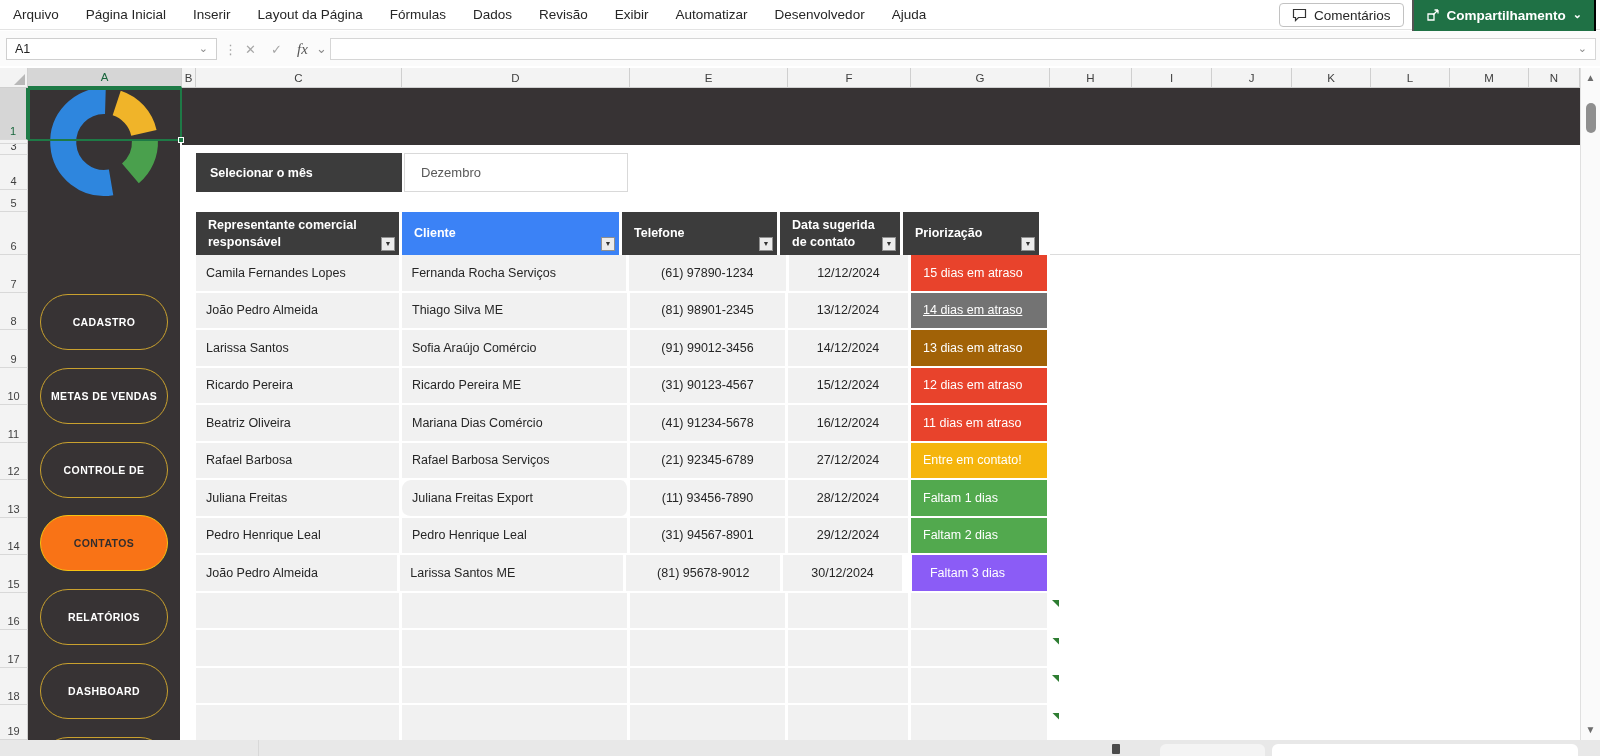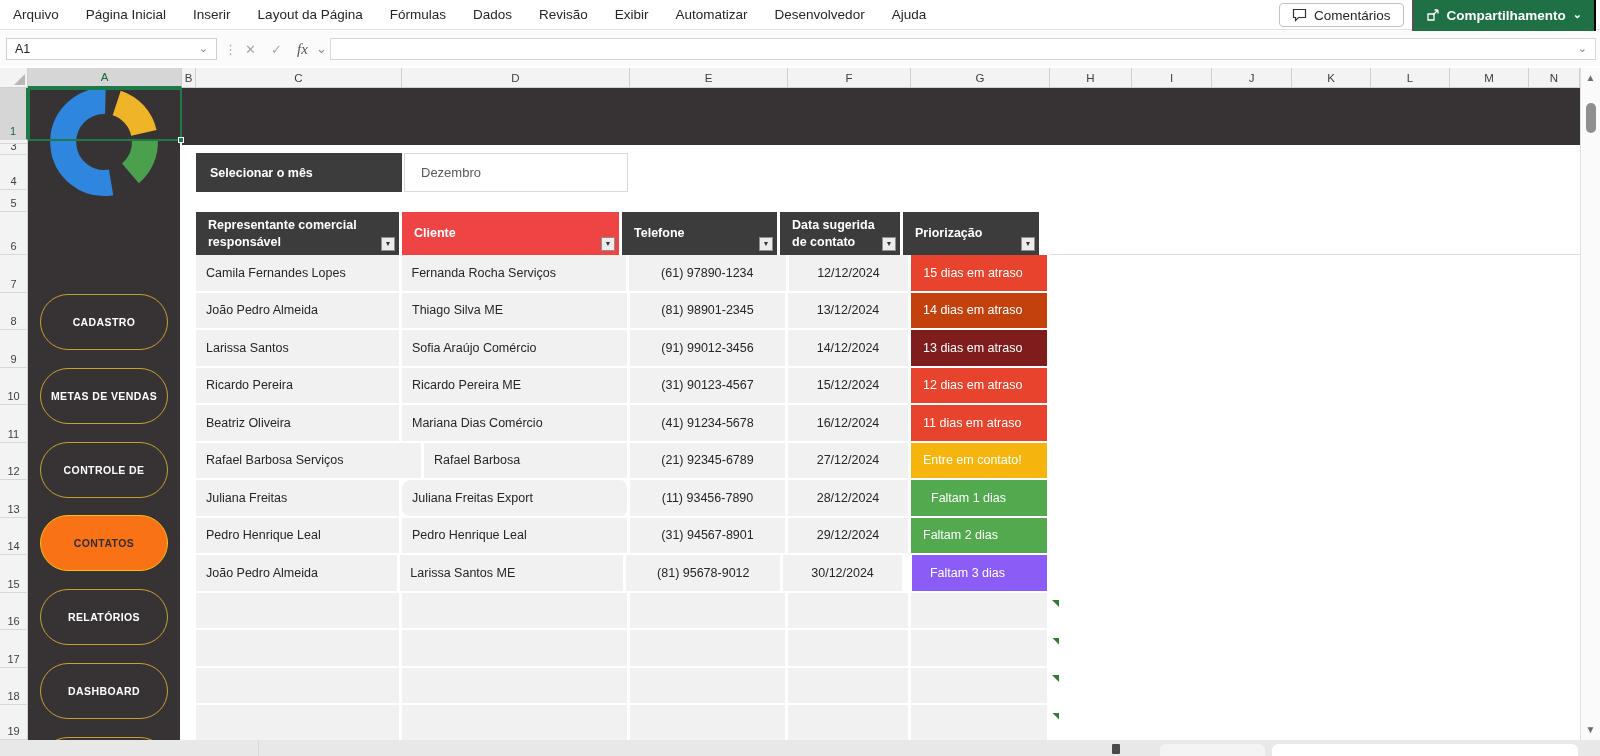--- a/index.html
+++ b/index.html
@@ -203,21 +203,21 @@
 
   <div id="month-label" style="background: rgb(60, 60, 60);">Selecionar o mês</div>
   <div id="month-value">Dezembro</div>
 
   <div id="table">
       <div class="t-row">
         <div class="h-cell" style="width: 206px; background: rgb(60, 60, 60);">
           <span>Representante comercial responsável</span>
           <div class="filter-btn">▼</div>
         </div>
-        <div class="h-cell" style="width: 220px; background: #ef4444;">
+        <div class="h-cell" style="width: 220px; background: #3b82f6;">
           <span>Cliente</span>
           <div class="filter-btn">▼</div>
         </div>
         <div class="h-cell" style="width: 158px; background: rgb(60, 60, 60);">
           <span>Telefone</span>
           <div class="filter-btn">▼</div>
         </div>
         <div class="h-cell" style="width: 123px; background: rgb(60, 60, 60);">
           <span>Data sugerida de contato</span>
           <div class="filter-btn">▼</div>
@@ -232,56 +232,56 @@
         <div class="d-cell" style="width: 228px;">Fernanda Rocha Serviços</div>
         <div class="d-cell center" style="width: 160px;">(61) 97890-1234</div>
         <div class="d-cell center" style="width: 123px;">12/12/2024</div>
         <div class="d-cell prio" style="width: 139px; background: rgb(232, 67, 44); padding-left: 12px;">15 dias em atraso</div>
       </div>
       <div class="t-row">
         <div class="d-cell" style="width: 206px;">João Pedro Almeida</div>
         <div class="d-cell" style="width: 228px;">Thiago Silva ME</div>
         <div class="d-cell center" style="width: 158px;">(81) 98901-2345</div>
         <div class="d-cell center" style="width: 123px;">13/12/2024</div>
-        <div class="d-cell prio" style="width: 139px; background: #c2410c; padding-left: 12px;">14 dias em atraso</div>
+        <div class="d-cell prio" style="width: 139px; background: #737373; padding-left: 12px; text-decoration: underline;">14 dias em atraso</div>
       </div>
       <div class="t-row">
         <div class="d-cell" style="width: 206px;">Larissa Santos</div>
         <div class="d-cell" style="width: 228px;">Sofia Araújo Comércio</div>
         <div class="d-cell center" style="width: 158px;">(91) 99012-3456</div>
         <div class="d-cell center" style="width: 123px;">14/12/2024</div>
-        <div class="d-cell prio" style="width: 139px; background: #7f1d1d; padding-left: 12px;">13 dias em atraso</div>
+        <div class="d-cell prio" style="width: 139px; background: #a16207; padding-left: 12px;">13 dias em atraso</div>
       </div>
       <div class="t-row">
         <div class="d-cell" style="width: 206px;">Ricardo Pereira</div>
         <div class="d-cell" style="width: 228px;">Ricardo Pereira ME</div>
         <div class="d-cell center" style="width: 158px;">(31) 90123-4567</div>
         <div class="d-cell center" style="width: 123px;">15/12/2024</div>
         <div class="d-cell prio" style="width: 139px; background: rgb(232, 67, 44); padding-left: 12px;">12 dias em atraso</div>
       </div>
       <div class="t-row">
         <div class="d-cell" style="width: 206px;">Beatriz Oliveira</div>
         <div class="d-cell" style="width: 228px;">Mariana Dias Comércio</div>
         <div class="d-cell center" style="width: 158px;">(41) 91234-5678</div>
         <div class="d-cell center" style="width: 123px;">16/12/2024</div>
         <div class="d-cell prio" style="width: 139px; background: rgb(232, 67, 44); padding-left: 12px;">11 dias em atraso</div>
       </div>
       <div class="t-row">
+        <div class="d-cell" style="width: 206px;">Rafael Barbosa</div>
         <div class="d-cell" style="width: 228px;">Rafael Barbosa Serviços</div>
-        <div class="d-cell" style="width: 206px;">Rafael Barbosa</div>
         <div class="d-cell center" style="width: 158px;">(21) 92345-6789</div>
         <div class="d-cell center" style="width: 123px;">27/12/2024</div>
         <div class="d-cell prio" style="width: 139px; background: rgb(245, 181, 13); padding-left: 12px;">Entre em contato!</div>
       </div>
       <div class="t-row">
         <div class="d-cell" style="width: 206px;">Juliana Freitas</div>
         <div class="d-cell" style="width: 228px; border-radius: 9px;">Juliana Freitas Export</div>
         <div class="d-cell center" style="width: 158px;">(11) 93456-7890</div>
         <div class="d-cell center" style="width: 123px;">28/12/2024</div>
-        <div class="d-cell prio" style="width: 139px; background: rgb(82, 169, 78); padding-left: 20px;">Faltam 1 dias</div>
+        <div class="d-cell prio" style="width: 139px; background: rgb(82, 169, 78); padding-left: 12px;">Faltam 1 dias</div>
       </div>
       <div class="t-row">
         <div class="d-cell" style="width: 206px;">Pedro Henrique Leal</div>
         <div class="d-cell" style="width: 228px;">Pedro Henrique Leal</div>
         <div class="d-cell center" style="width: 158px;">(31) 94567-8901</div>
         <div class="d-cell center" style="width: 123px;">29/12/2024</div>
         <div class="d-cell prio" style="width: 139px; background: rgb(82, 169, 78); padding-left: 12px;">Faltam 2 dias</div>
       </div>
       <div class="t-row">
         <div class="d-cell" style="width: 206px;">João Pedro Almeida</div>

